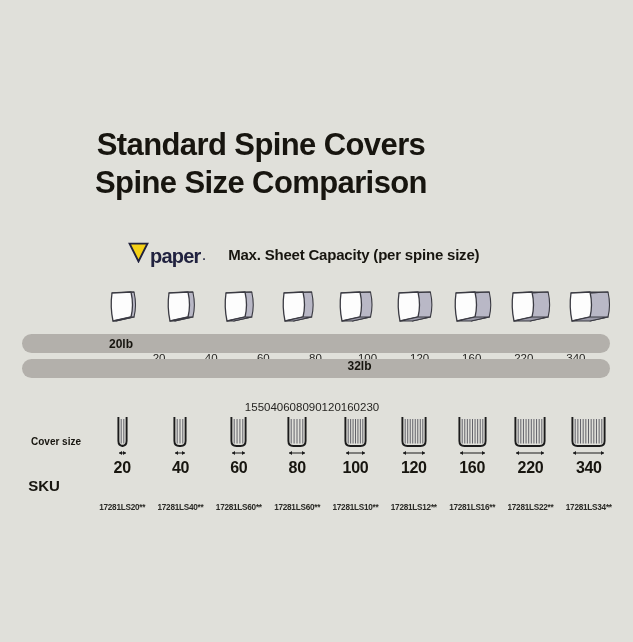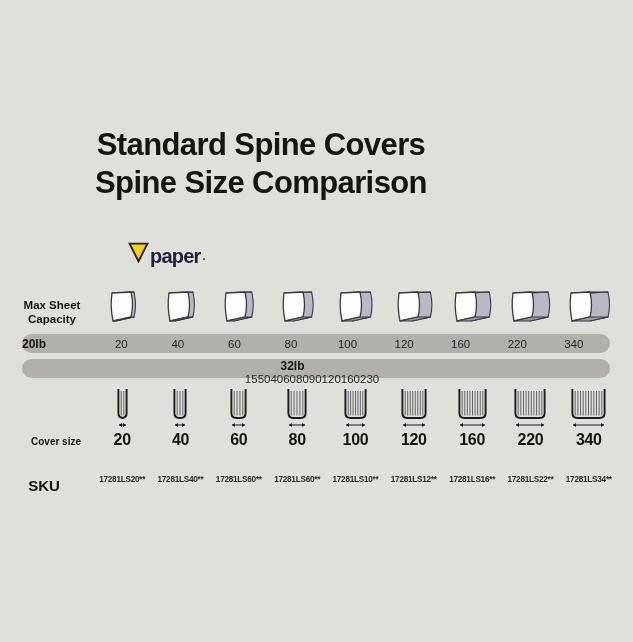--- a/index.html
+++ b/index.html
@@ -72,21 +72,21 @@
   }
 
   
   
   .col-strip {
     position: absolute;
     left: 93px;
     width: 525px;
     display: flex;
   }
-  .col { flex: 1 1 0; text-align: center; }
+  .col { flex: 1 1 0; text-align: center; margin-top: 28px; }
 
   
   .covers-row { top: 277px; height: 52px; align-items: flex-end; }
   .covers-row .col {
     display: flex;
     align-items: flex-end;
     justify-content: center;
     height: 52px;
   }
 
@@ -126,25 +126,26 @@
     background: #b3b0ab;
     border-radius: 10px;
     display: flex;
     align-items: center;
   }
   .pill-20 { top: 334px; }
   .pill-32 { top: 359px; flex-direction: column; }
 
   .pill-key {
     width: 71px;
-    text-align: left;
+    text-align: right;
     font-size: 12px;
     font-weight: 700;
     color: #17150f;
     flex: none;
+    margin-left: 40px;
   }
   .pill-values {
     flex: 1 1 auto;
     display: flex;
     padding-right: 8px;
   }
   .pill-values .col {
     font-size: 11.5px;
     font-weight: 400;
     color: #262522;
@@ -190,26 +191,23 @@
   <div class="brand-row">
     <div class="logo">
       <span class="logo-v">
         <svg width="21" height="21" viewBox="0 0 21 21" aria-hidden="true">
           <path d="M1.6 1.6 H19.4 L10.5 19.4 Z" fill="#f5d117" stroke="#21223f" stroke-width="1.9" stroke-linejoin="miter"></path>
         </svg>
       </span>
       <span class="logo-word">paper</span>
       <span class="logo-dot">·</span>
     </div>
+    <div class="subtitle">Max. Sheet Capacity (per spine size)</div>
   </div>
 
-  <div class="side-label lbl-maxsheet">
-    <div>Max Sheet</div>
-    <div>Capacity</div>
-  </div>
   <div class="side-label lbl-coversize">Cover size</div>
   <div class="side-label lbl-sku">SKU</div>
 
   <div class="col-strip covers-row" id="coversRow">
       <div class="col">
         <svg width="33" height="42" viewBox="0 0 33 42" aria-hidden="true">
           <path d="M9 6 L28 5 Q31 18 28 30 L10 34 Z" fill="#b9b8c6" stroke="#3a3a42" stroke-width="1.1" stroke-linejoin="round"></path>
           <path d="M6 6 L9 6 L28 5 L25 5 Z" fill="#d7d6de" stroke="#3a3a42" stroke-width="1.1" stroke-linejoin="round"></path>
           <path d="M6 6 L25 5 Q28 18 25 30 L7 34 Q4 20 6 6 Z" fill="#fdfdfd" stroke="#3a3a42" stroke-width="1.3" stroke-linejoin="round"></path>
           <path d="M7 34 L10 34 L28 30 L25 30 Z" fill="#9b9aa8" stroke="#3a3a42" stroke-width="1.1" stroke-linejoin="round"></path>

